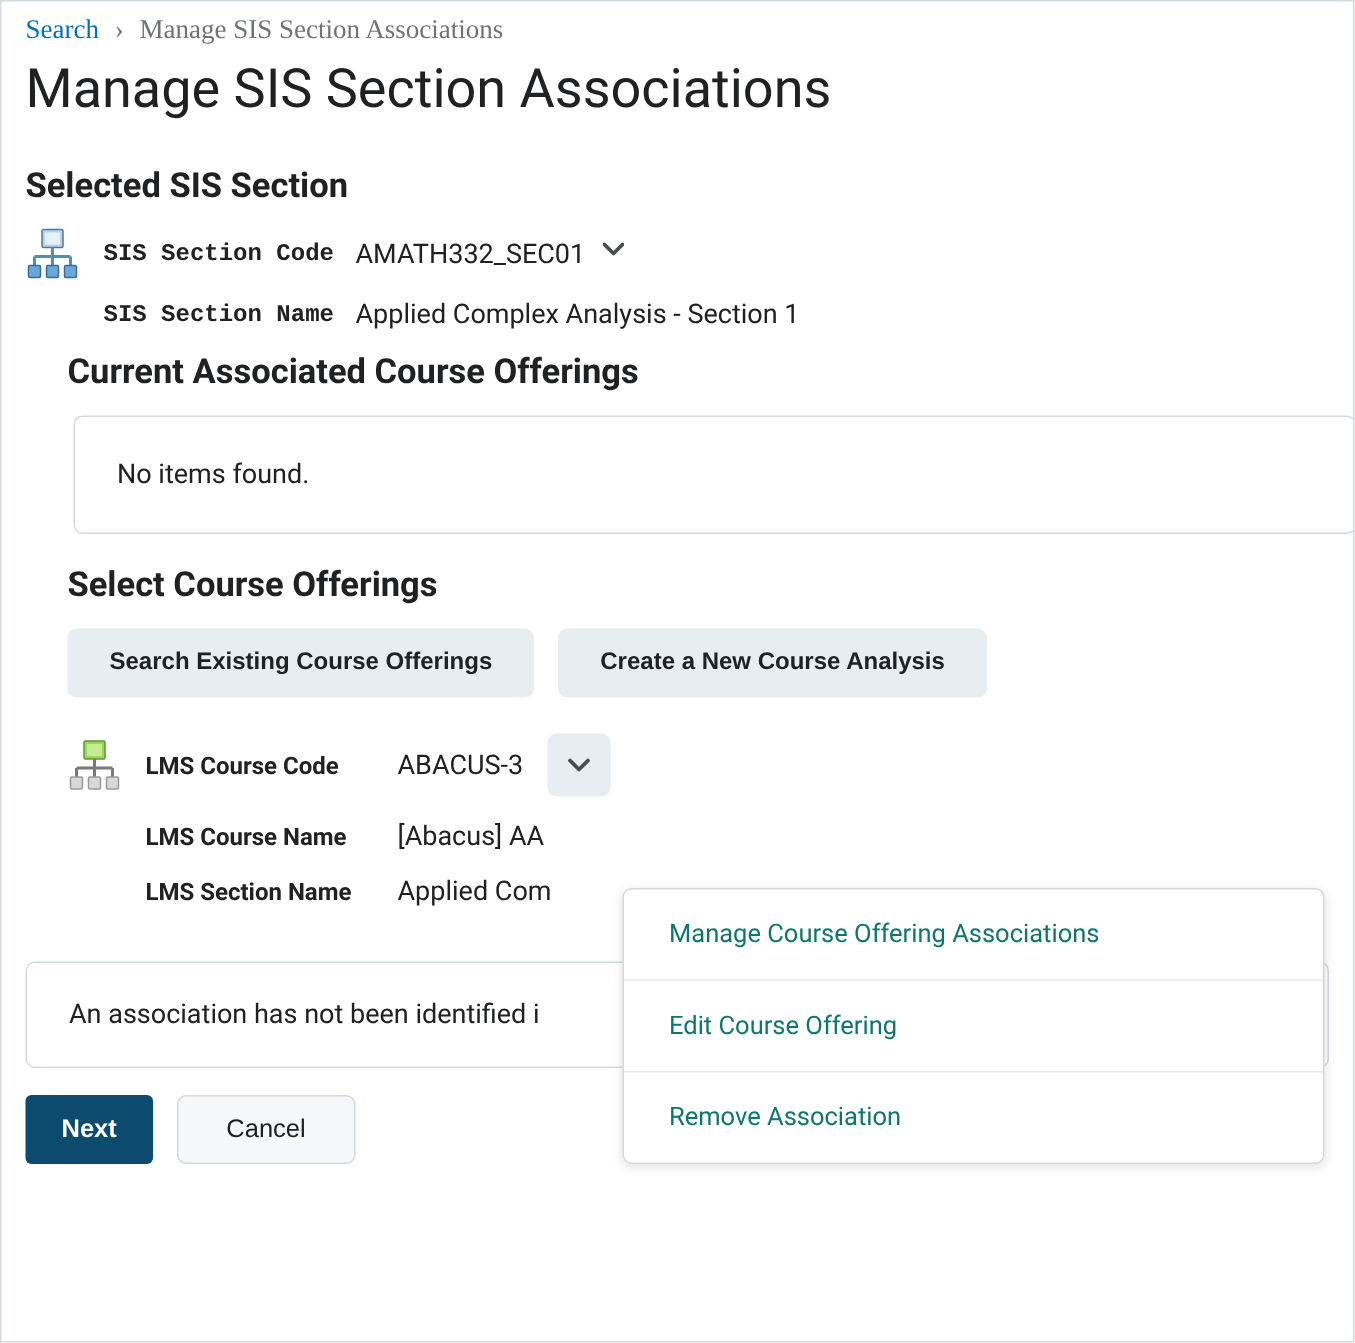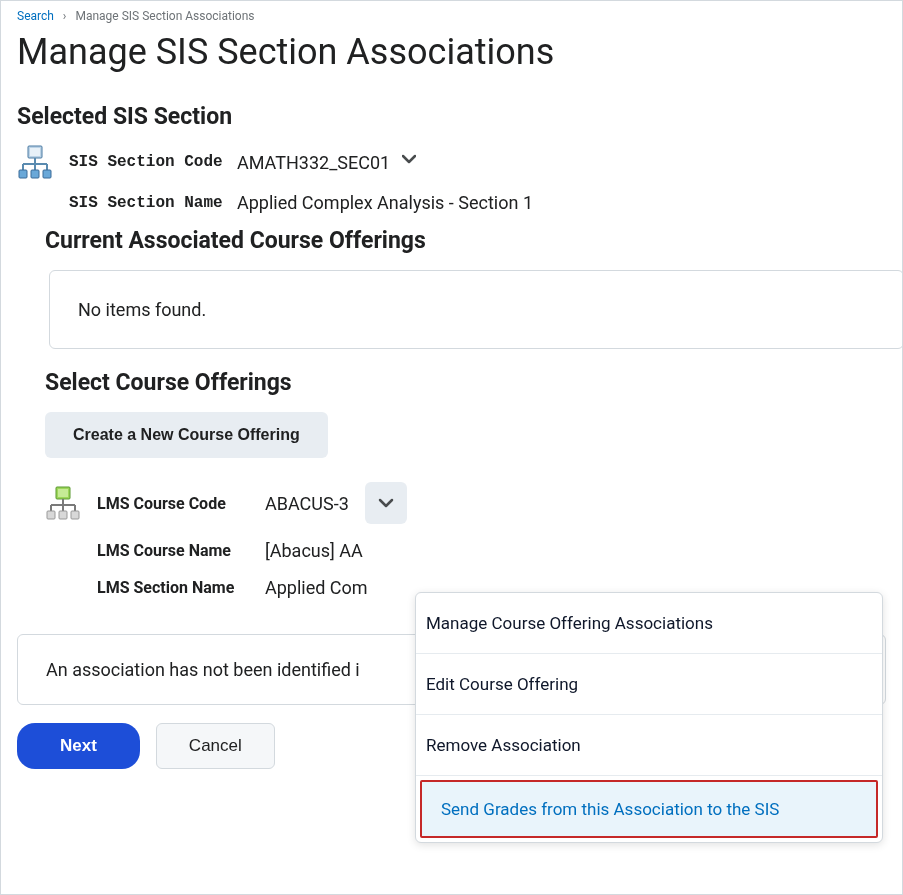--- a/index.html
+++ b/index.html
@@ -12,22 +12,23 @@
       background: #fff;
       color: #202122;
       width: 903px;
       height: 895px;
       border: 1px solid #d3d9de;
       padding: 0;
       position: relative;
     }
     .breadcrumb {
       padding: 8px 16px 4px 16px;
-      font-size: 12px;
+      font-size: 18px;
       color: #6e7377;
+      font-family: Liberation Serif, serif;
     }
     .breadcrumb a {
       color: #006fbf;
       text-decoration: none;
     }
     .breadcrumb .sep {
       margin: 0 6px;
       color: #6e7377;
     }
     h1.page-title {
@@ -164,23 +165,23 @@
       top: 591px;
       left: 414px;
       width: 468px;
       background: #fff;
       border: 1px solid #d3d9de;
       border-radius: 6px;
       box-shadow: 0 2px 8px rgba(0,0,0,0.12);
       z-index: 100;
     }
     .dropdown-item {
-      padding: 20px 10px;
+      padding: 20px 30px;
       font-size: 17px;
-      color: #0f172a;
+      color: #0f766e;
       border-bottom: 1px solid #e6ebef;
       cursor: pointer;
     }
     .dropdown-item:last-child {
       border-bottom: none;
     }
     .dropdown-item.highlighted {
       background: #e9f4fb;
       color: #006fbf;
       border: 2px solid #c52828;
@@ -195,25 +196,25 @@
       padding: 24px 28px;
       font-size: 18px;
       color: #202122;
     }
     .footer-buttons {
       display: flex;
       gap: 16px;
       padding: 0 16px 16px 16px;
     }
     .btn-primary {
-      background: #1d4ed8;
+      background: #0c4a6e;
       color: #fff;
       border: none;
-      border-radius: 18px;
-      padding: 12px 43px;
+      border-radius: 4px;
+      padding: 12px 24px;
       font-size: 17px;
       font-weight: 700;
       cursor: pointer;
     }
     .btn-cancel {
       background: #f5f7f9;
       border: 1px solid #d3d9de;
       border-radius: 6px;
       padding: 12px 32px;
       font-size: 17px;
@@ -271,21 +272,22 @@
     <div class="sis-label">SIS Section Name</div>
     <div class="sis-value">Applied Complex Analysis - Section 1</div>
   </div>
 </div>
 
 <h2 class="sub-heading">Current Associated Course Offerings</h2>
 <div class="empty-box">No items found.</div>
 
 <h2 class="sub-heading">Select Course Offerings</h2>
 <div class="button-row">
-  <button class="btn-secondary">Create a New Course Offering</button>
+  <button class="btn-secondary">Search Existing Course Offerings</button>
+  <button class="btn-secondary">Create a New Course Analysis</button>
 </div>
 
 <div class="lms-block">
   <div class="lms-row">
     <div class="lms-icon">
       <svg viewBox="0 0 36 36" width="36" height="36">
         <rect x="11" y="2" width="14" height="12" rx="1" fill="#9dd659" stroke="#5a9930" stroke-width="1"></rect>
         <rect x="13" y="4" width="10" height="8" fill="#c6eb95"></rect>
         <line x1="18" y1="14" x2="18" y2="20" stroke="#7a7a7a" stroke-width="2"></line>
         <line x1="6" y1="20" x2="30" y2="20" stroke="#7a7a7a" stroke-width="2"></line>
@@ -316,21 +318,20 @@
     <div class="lms-icon-spacer"></div>
     <div class="lms-label">LMS Section Name</div>
     <div class="lms-value truncated">Applied Com</div>
   </div>
 </div>
 
 <div class="dropdown-menu">
   <div class="dropdown-item">Manage Course Offering Associations</div>
   <div class="dropdown-item">Edit Course Offering</div>
   <div class="dropdown-item">Remove Association</div>
-  <div class="dropdown-item highlighted">Send Grades from this Association to the SIS</div>
 </div>
 
 <div class="info-box">An association has not been identified i</div>
 
 <div class="footer-buttons">
   <button class="btn-primary">Next</button>
   <button class="btn-cancel">Cancel</button>
 </div>
 
 </body></html>

